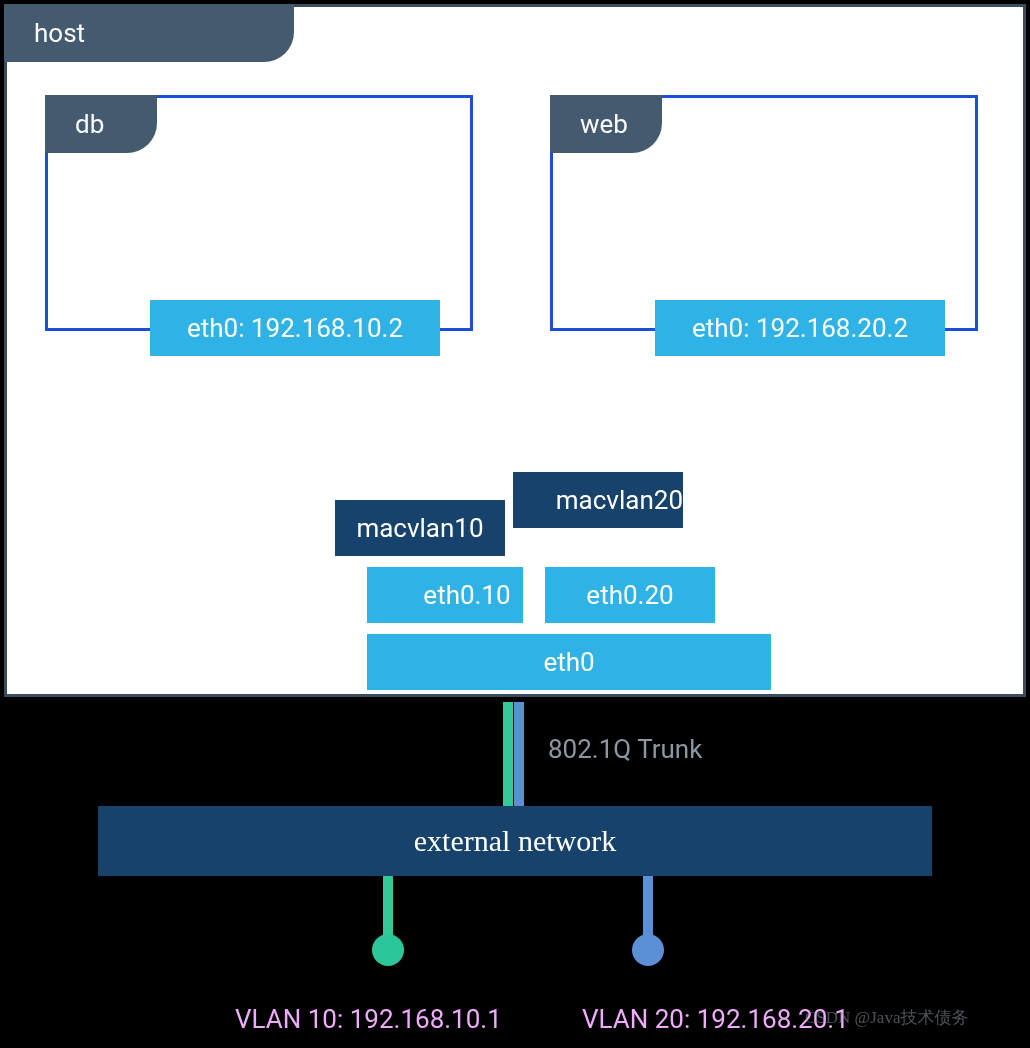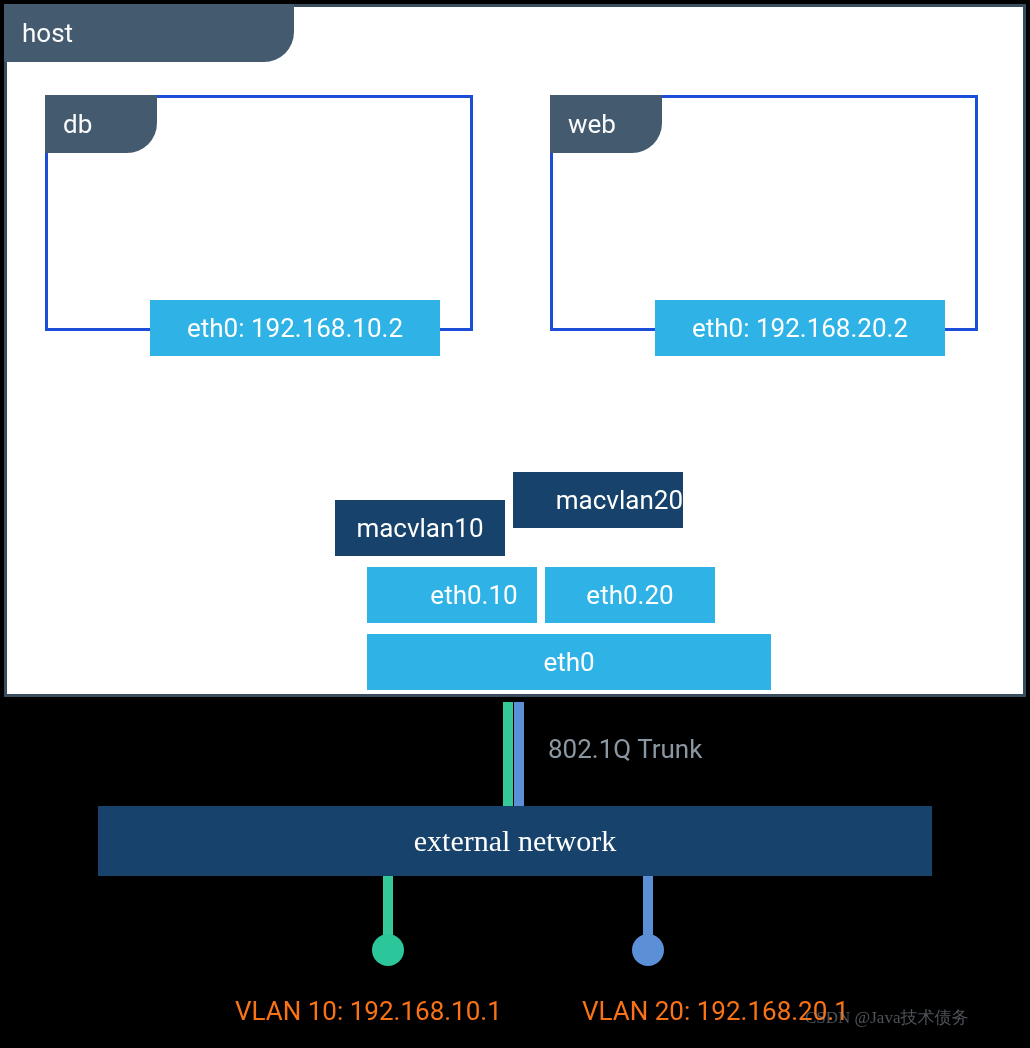--- a/index.html
+++ b/index.html
@@ -18,21 +18,21 @@
     width: 1022px;
     height: 693px;
     background: #fff;
     border: 3px solid #394d5f;
   }
   .tab {
     position: absolute;
     background: #445a6e;
     color: #fafbfc;
     font-size: 26px;
-    padding: 14px 28px 14px 18px;
+    padding: 14px 28px 14px 30px;
     border-bottom-right-radius: 30px;
   }
   .host-tab { left: -3px; top: -3px; width: 290px; }
   .container-box {
     position: absolute;
     top: 88px;
     width: 428px;
     height: 236px;
     background: #fff;
     border: 3px solid #1d4ed8;
@@ -69,22 +69,23 @@
     width: 1030px; height: 1048px;
     pointer-events: none;
   }
   .trunk-label {
     position: absolute;
     color: #8b97a1;
     font-size: 26px;
   }
   .vlan-label {
     position: absolute;
-    color: #f97316;
+    color: #f0abfc;
     font-size: 26px;
+    margin-top: 8px;
   }
   .watermark {
     position: absolute;
     color: #8b97a1;
     font-size: 17px;
     opacity: 0.55;
   }
 </style>
 </head>
 <body>
@@ -127,21 +128,21 @@
     </div>
   </div>
 </div>
 
 <div class="dark-box" style="left:335px; top:500px; width:170px;">
   <span>macvlan10</span>
 </div>
 <div class="dark-box" style="left:513px; top:472px; width:170px;justify-content:flex-end;">
   <span>macvlan20</span>
 </div>
-<div class="if-box" style="left:335px; top:567px; width:170px;padding-left:44px;">
+<div class="if-box" style="left:335px; top:567px; width:156px;padding-left:44px;">
   <span>eth0.10</span>
 </div>
 <div class="if-box" style="left:513px; top:567px; width:170px;">
   <span>eth0.20</span>
 </div>
 <div class="if-box" style="left:335px; top:634px; width:404px;">
   <span>eth0</span>
 </div>
 
 <div class="trunk-label" style="left:548px; top:734px;">

